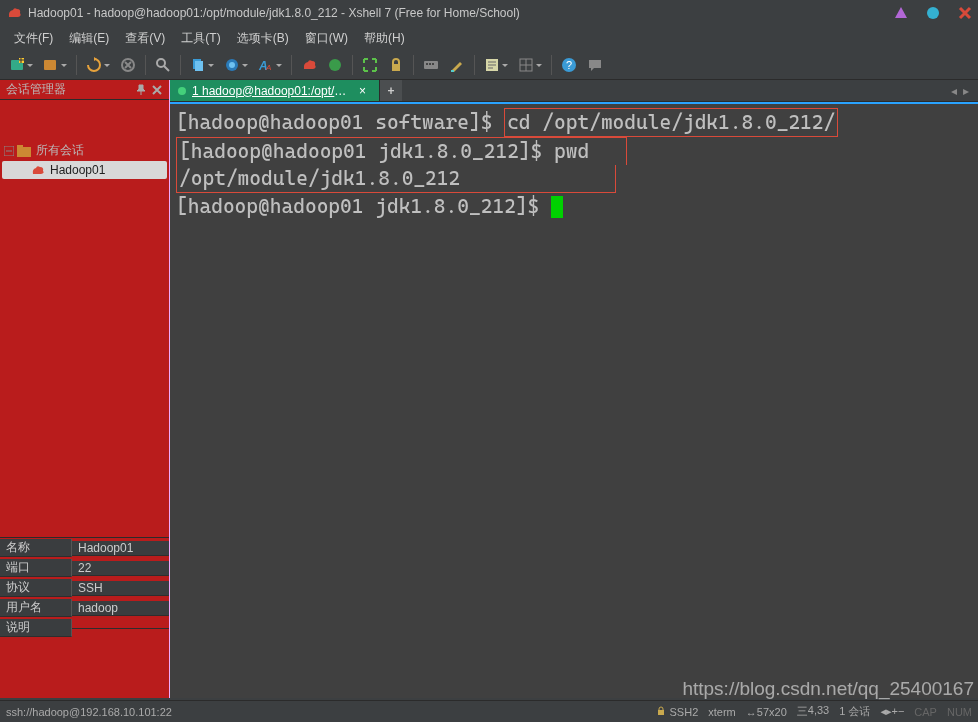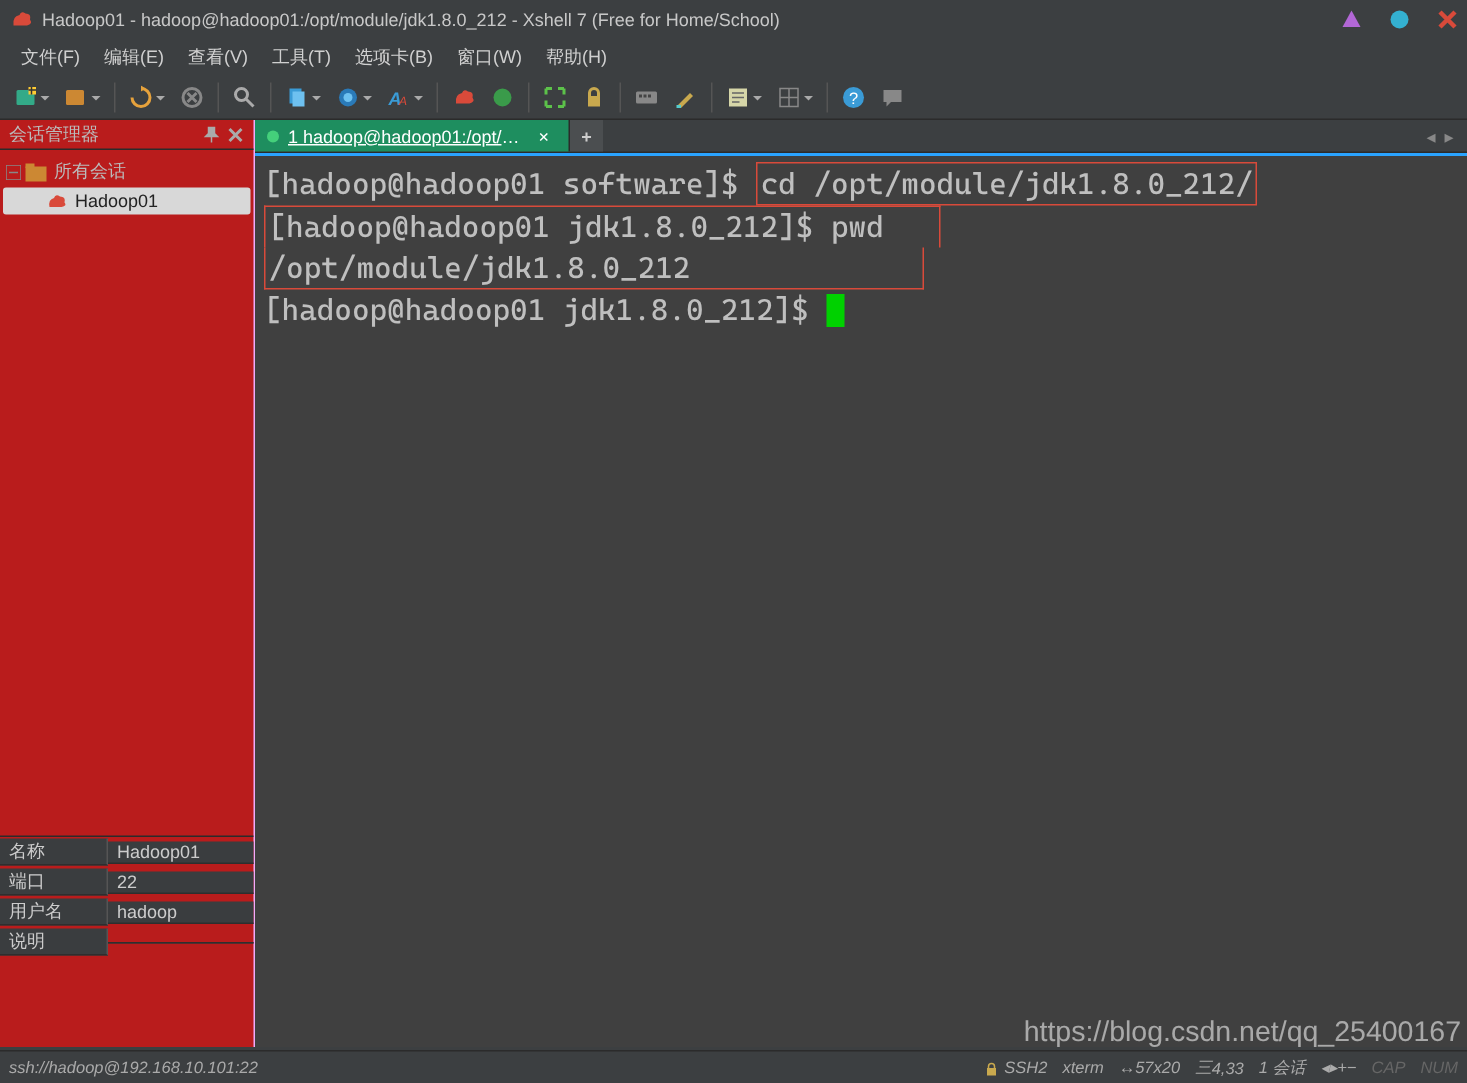--- a/index.html
+++ b/index.html
@@ -60,21 +60,21 @@
     padding: 0 6px; color: #bbb;
     border-bottom: 1px solid #2b2b2b;
   }
   .panel-header .label { flex: 1; }
   .panel-header .icon { width: 12px; height: 12px; margin-left: 4px; }
 
   .tree {
     flex: 1; padding: 4px 2px; overflow: auto;
   }
   .tree-row { display: flex; align-items: center; padding: 2px 0; }
-  .tree-row.root { padding-left: 2px; }
+  .tree-row.root { padding-left: 2px; margin-top: 36px; }
   .tree-row.child { padding-left: 28px; background: #d8d8d8; color: #222; border-radius: 2px; }
   .tree .exp {
     width: 10px; height: 10px; margin-right: 2px;
     display: inline-flex; align-items: center; justify-content: center;
   }
   .tree .ticon { width: 16px; height: 14px; margin-right: 4px; display: inline-flex; }
 
   
   .props {
     border-top: 1px solid #2b2b2b;
@@ -138,24 +138,24 @@
   .box2-a { border: 1px solid #d94a3a; border-bottom: none; padding: 0 2px; display: inline-block; }
   .box2-b { border: 1px solid #d94a3a; border-top: none; padding: 0 2px; display: inline-block; }
   .cursor { display: inline-block; width: 12px; height: 22px; background: #00d100; vertical-align: text-bottom; }
 
   
   .statusbar {
     position: absolute; bottom: 0; left: 0; right: 0;
     height: 22px; background: #3c3f41;
     display: flex; align-items: center;
     font-size: 11px; color: #aaa;
-    padding: 0 6px; border-top: 1px solid #2b2b2b; font-style: italic;
+    padding: 0 6px; border-top: 1px solid #2b2b2b;
   }
   .statusbar .sb-left { flex: 1; white-space: nowrap; overflow: hidden; }
-  .statusbar .seg { margin-left: 10px; display: flex; align-items: flex-end; }
+  .statusbar .seg { margin-left: 10px; display: flex; align-items: flex-start; }
   .statusbar .lock { width: 10px; height: 10px; margin-right: 4px; }
   .sb-dim { color: #666; }
 
   .watermark {
     position: absolute; right: 4px; bottom: 22px;
     color: rgba(255,255,255,0.55); font-size: 19px;
     font-family: sans-serif;
   }
 
   svg { display: block; }
@@ -376,20 +376,24 @@
     <div class="props">
       <div class="prow">
           <div class="pk">名称</div>
           <div class="pv">Hadoop01</div>
         </div>
       <div class="prow">
           <div class="pk">端口</div>
           <div class="pv">22</div>
         </div>
       <div class="prow">
+          <div class="pk">协议</div>
+          <div class="pv">SSH</div>
+        </div>
+      <div class="prow">
           <div class="pk">用户名</div>
           <div class="pv">hadoop</div>
         </div>
       <div class="prow">
           <div class="pk">说明</div>
           <div class="pv"></div>
         </div>
       <div class="prow" style="height:60px">
           <div class="pk" style="border-bottom:none"></div>
           <div class="pv" style="border-bottom:none"></div>

